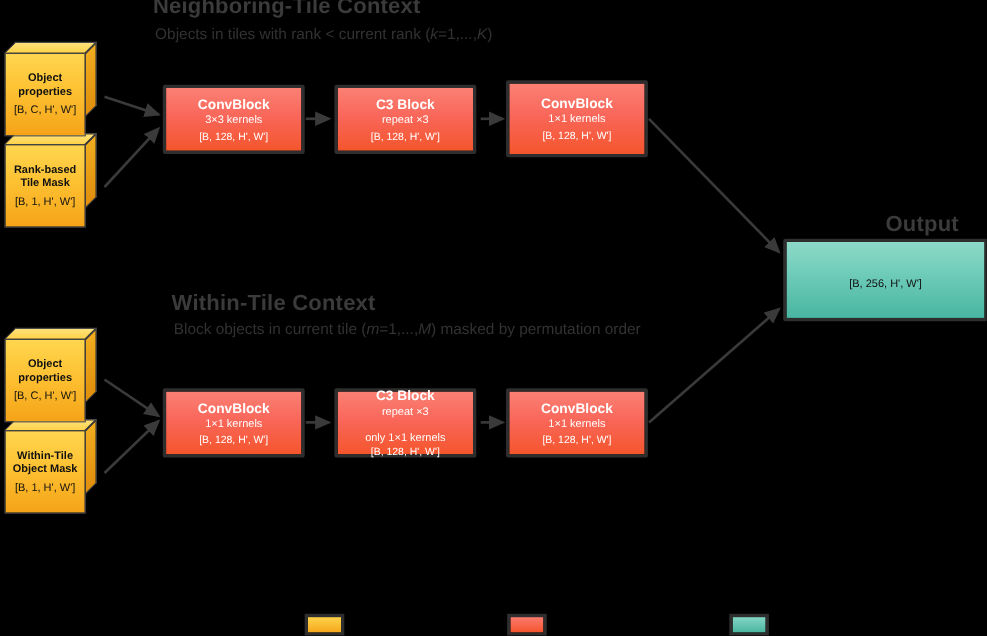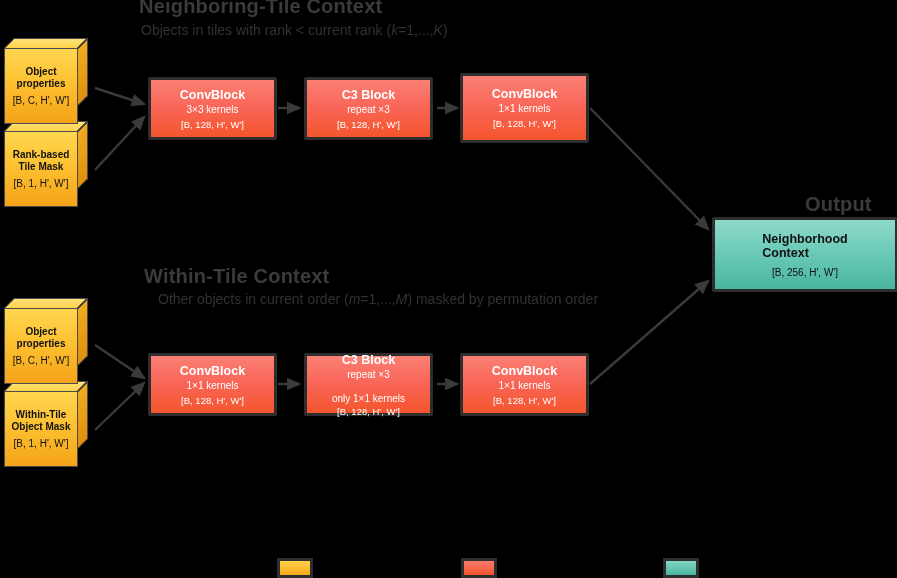--- a/index.html
+++ b/index.html
@@ -198,23 +198,23 @@
 
       <path d="M 590 384 L 708 281"></path>
     </g>
   </svg>
 
   <div class="section-title" style="left:139px; top:-5px;">Neighboring-Tile Context</div>
   <div class="section-sub" style="left:141px; top:22px;">
     <span>Objects in tiles with rank &lt; current rank (</span><i>k</i><span>=1,...,</span><i>K</i><span>)</span>
   </div>
 
-  <div class="section-title" style="left:144px; top:265px;text-align:right;">Within-Tile Context</div>
+  <div class="section-title" style="left:156px; top:265px;text-align:right;">Within-Tile Context</div>
   <div class="section-sub" style="left:158px; top:291px;">
-    <span>Other objects in current order (</span><i>m</i><span>=1,...,</span><i>M</i><span>) masked by permutation order</span>
+    <span>Block objects in current tile (</span><i>m</i><span>=1,...,</span><i>M</i><span>) masked by permutation order</span>
   </div>
 
   <div class="section-title" style="left:805px; top:193px;">Output</div>
 
   <div class="cube" style="left:4px; top:38px;">
     <div class="top"></div>
     <div class="side"></div>
     <div class="face">
       <div class="ttl">
         <span>Object</span><br>
@@ -291,24 +291,20 @@
     <div class="shape" style="margin-top:1px;">[B, 128, H', W']</div>
   </div>
 
   <div class="node red" style="left:460px; top:353px; width:129px; height:63px;">
     <div class="ttl">ConvBlock</div>
     <div class="sub">1×1 kernels</div>
     <div class="shape">[B, 128, H', W']</div>
   </div>
 
   <div class="node teal" style="left:712px; top:217px; width:186px; height:75px;">
-    <div class="ttl">
-      <span>Neighborhood</span><br>
-      <span>Context</span>
-    </div>
     <div class="shape">[B, 256, H', W']</div>
   </div>
 
   <div class="legend-swatch yellow" style="left:277px; top:558px;"></div>
   <div class="legend-swatch red" style="left:461px; top:558px;"></div>
   <div class="legend-swatch teal" style="left:663px; top:558px;"></div>
 
 </div>
 
 </body></html>

